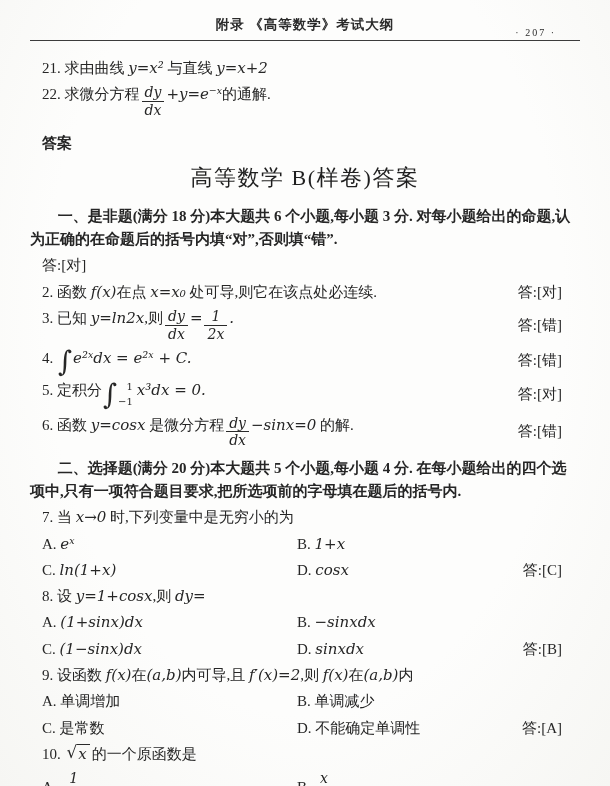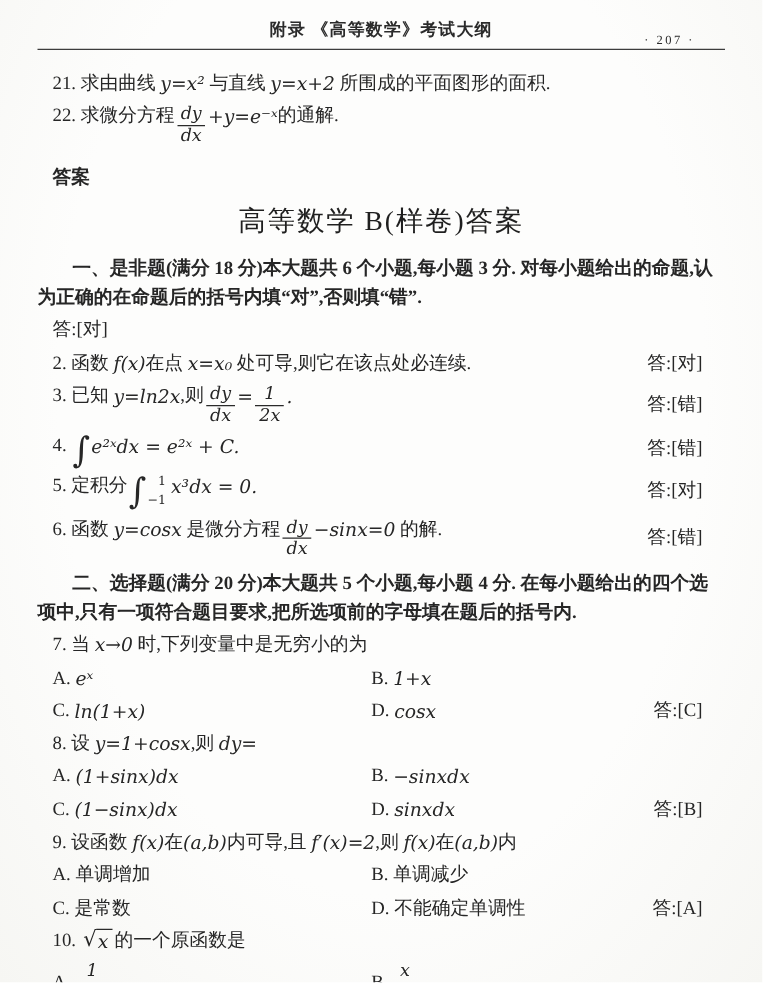--- a/index.html
+++ b/index.html
@@ -58,21 +58,21 @@
 
 <div class="page">
   <div class="content">
     <div class="hdr">
       <span class="hdr-title">附录 《高等数学》考试大纲</span>
       <span class="hdr-pagenum">· 207 ·</span>
       <hr class="hdr-rule">
     </div>
     <div class="docbody">
         <div class="blk q">
-          <span class="line"><span class="cjk">21. 求由曲线 </span><span class="math">y=x²</span><span class="cjk"> 与直线 </span><span class="math">y=x+2</span><span class="cjk"> 所围成的平面图形的面积.</span></span>
+          <span class="line"><span class="cjk">21. 求由曲线 </span><span class="math">y=x²</span><span class="cjk"> 与直线 </span><span class="math">y=x+2</span></span>
         </div>
         <div class="blk q">
           <span class="line"><span class="cjk">22. 求微分方程</span><span class="frac"><span class="num">dy</span><span class="den">dx</span></span><span class="math">+y=e⁻ˣ</span><span class="cjk">的通解.</span></span>
         </div>
         <div class="blk label"><span class="line"><span class="cjk">答案</span></span></div>
         <div class="blk title"><span class="line"><span class="cjk">高等数学 B(样卷)答案</span></span></div>
         <div class="blk section"><span class="line"><span class="cjk">一、是非题(满分 18 分)本大题共 6 个小题,每小题 3 分. 对每小题给出的命题,认为正确的在命题后的括号内填“对”,否则填“错”.</span></span></div>
         <div class="blk q">
           <span class="answer">答:[对]</span>
         </div>

